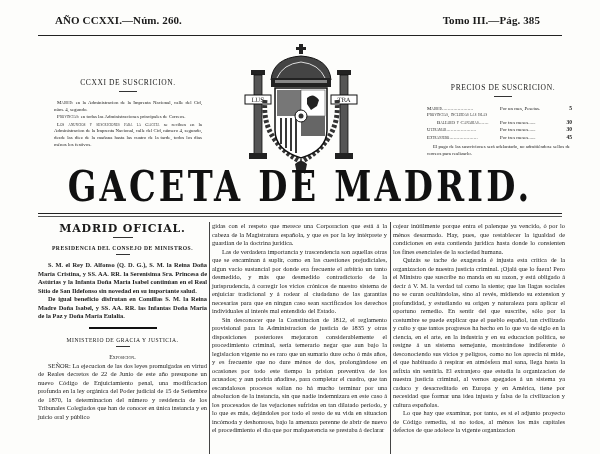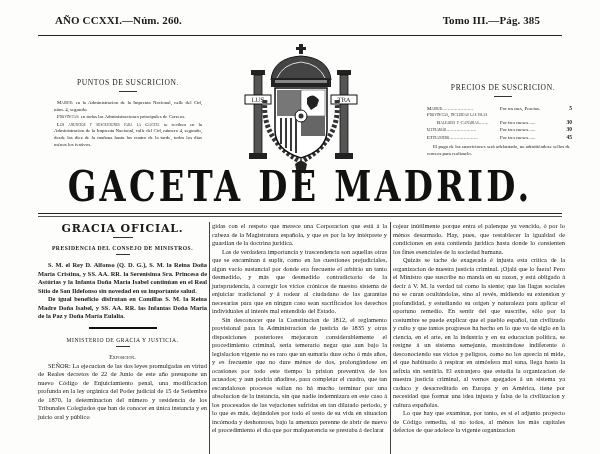--- a/index.html
+++ b/index.html
@@ -100,21 +100,21 @@
 </head>
 <body>
 
 <div class="abs topline">
   <span>AÑO CCXXI.—Núm. 260.</span>
   <span>Tomo III.—Pág. 385</span>
 </div>
 <div class="abs rule-top"></div>
 
 <div class="abs box-left">
-  <div class="box-title">PUNTOS DE SUSCRICION.</div>
+  <div class="box-title">CCXXI DE SUSCRICION.</div>
   <div class="box-title-rule"></div>
   <div class="small-text">
     <p><span class="sc">Madrid</span><span>: en la Administracion de la Imprenta Nacional, calle del Cid, núm. 4, segundo.</span></p>
     <p><span class="sc">Provincias</span><span>: en todas las Administraciones principales de Correos.</span></p>
     <p><span class="sc">Los anuncios y suscriciones para la Gaceta</span><span> se reciben en la Administracion de la Imprenta Nacional, calle del Cid, número 4, segundo, desde las diez de la mañana hasta las cuatro de la tarde, todos los dias ménos los festivos.</span></p>
   </div>
 </div>
 
 <div class="abs coat">
   <svg width="116" height="134" viewBox="0 0 116 134">
@@ -190,21 +190,21 @@
   <div class="price-note">El pago de las suscriciones será adelantado, no admitiéndose sellos de correos para realizarlo.</div>
 </div>
 
 <div class="abs title">GACETA DE MADRID.</div>
 <div class="abs rule-title"></div>
 
 <div class="abs col-divider div1"></div>
 <div class="abs col-divider div2"></div>
 
 <div class="abs col col1">
-  <div class="parte-oficial">GRACIA OFICIAL.</div>
+  <div class="parte-oficial">MADRID OFICIAL.</div>
   <div class="short-rule"></div>
   <div class="section-head">PRESIDENCIA DEL CONSEJO DE MINISTROS.</div>
   <div class="tiny-rule"></div>
   <p class="bold-text">S. M. el Rey D. Alfonso (Q. D. G.), S. M. la Reina Doña María Cristina, y SS. AA. RR. la Serenísima Sra. Princesa de Astúrias y la Infanta Doña María Isabel continúan en el Real Sitio de San Ildefonso sin novedad en su importante salud.</p>
   <p class="bold-text">De igual beneficio disfrutan en Comillas S. M. la Reina Madre Doña Isabel, y SS. AA. RR. las Infantas Doña María de la Paz y Doña María Eulalia.</p>
   <div class="thick-rule"></div>
   <div class="section-head light">MINISTERIO DE GRACIA Y JUSTICIA.</div>
   <div class="tiny-rule"></div>
   <div class="sub-head">Exposicion.</div>
   <p>SEÑOR: La ejecucion de las dos leyes promulgadas en virtud de Reales decretos de 22 de Junio de este año presupone un nuevo Código de Enjuiciamiento penal, una modificacion profunda en la ley orgánica del Poder judicial de 15 de Setiembre de 1870, la determinacion del número y residencia de los Tribunales Colegiados que han de conocer en única instancia y en juicio oral y público</p>

